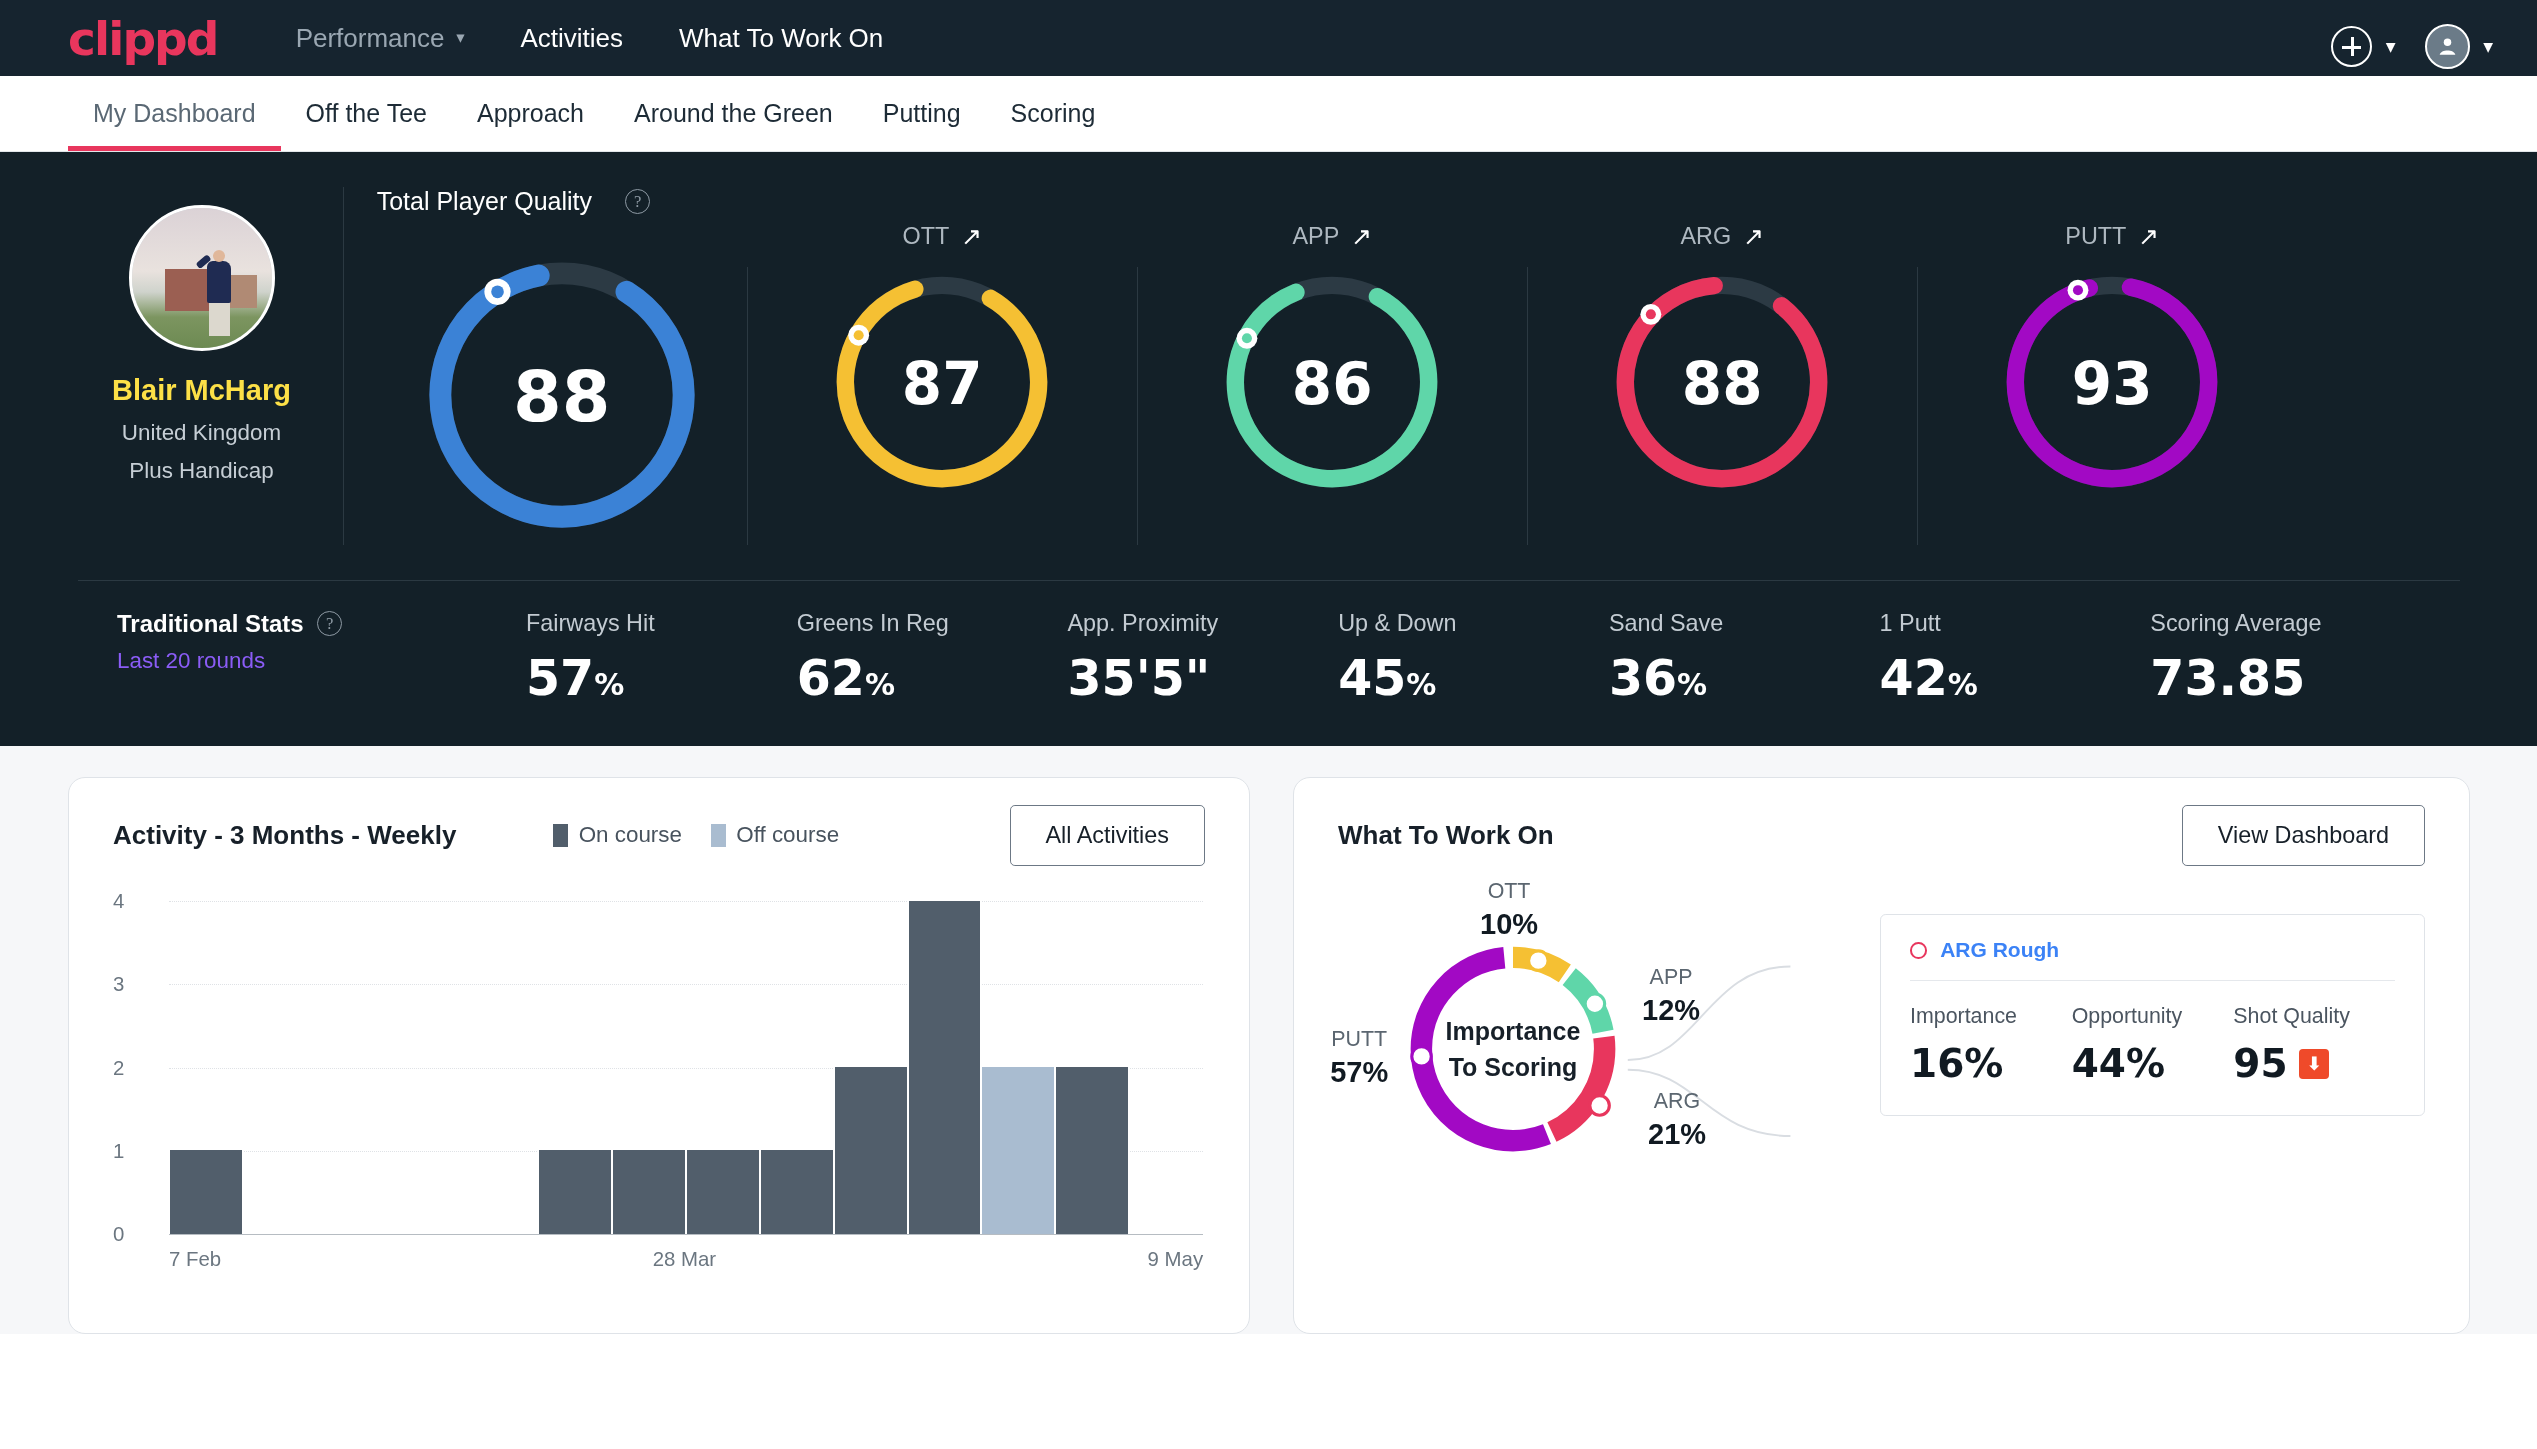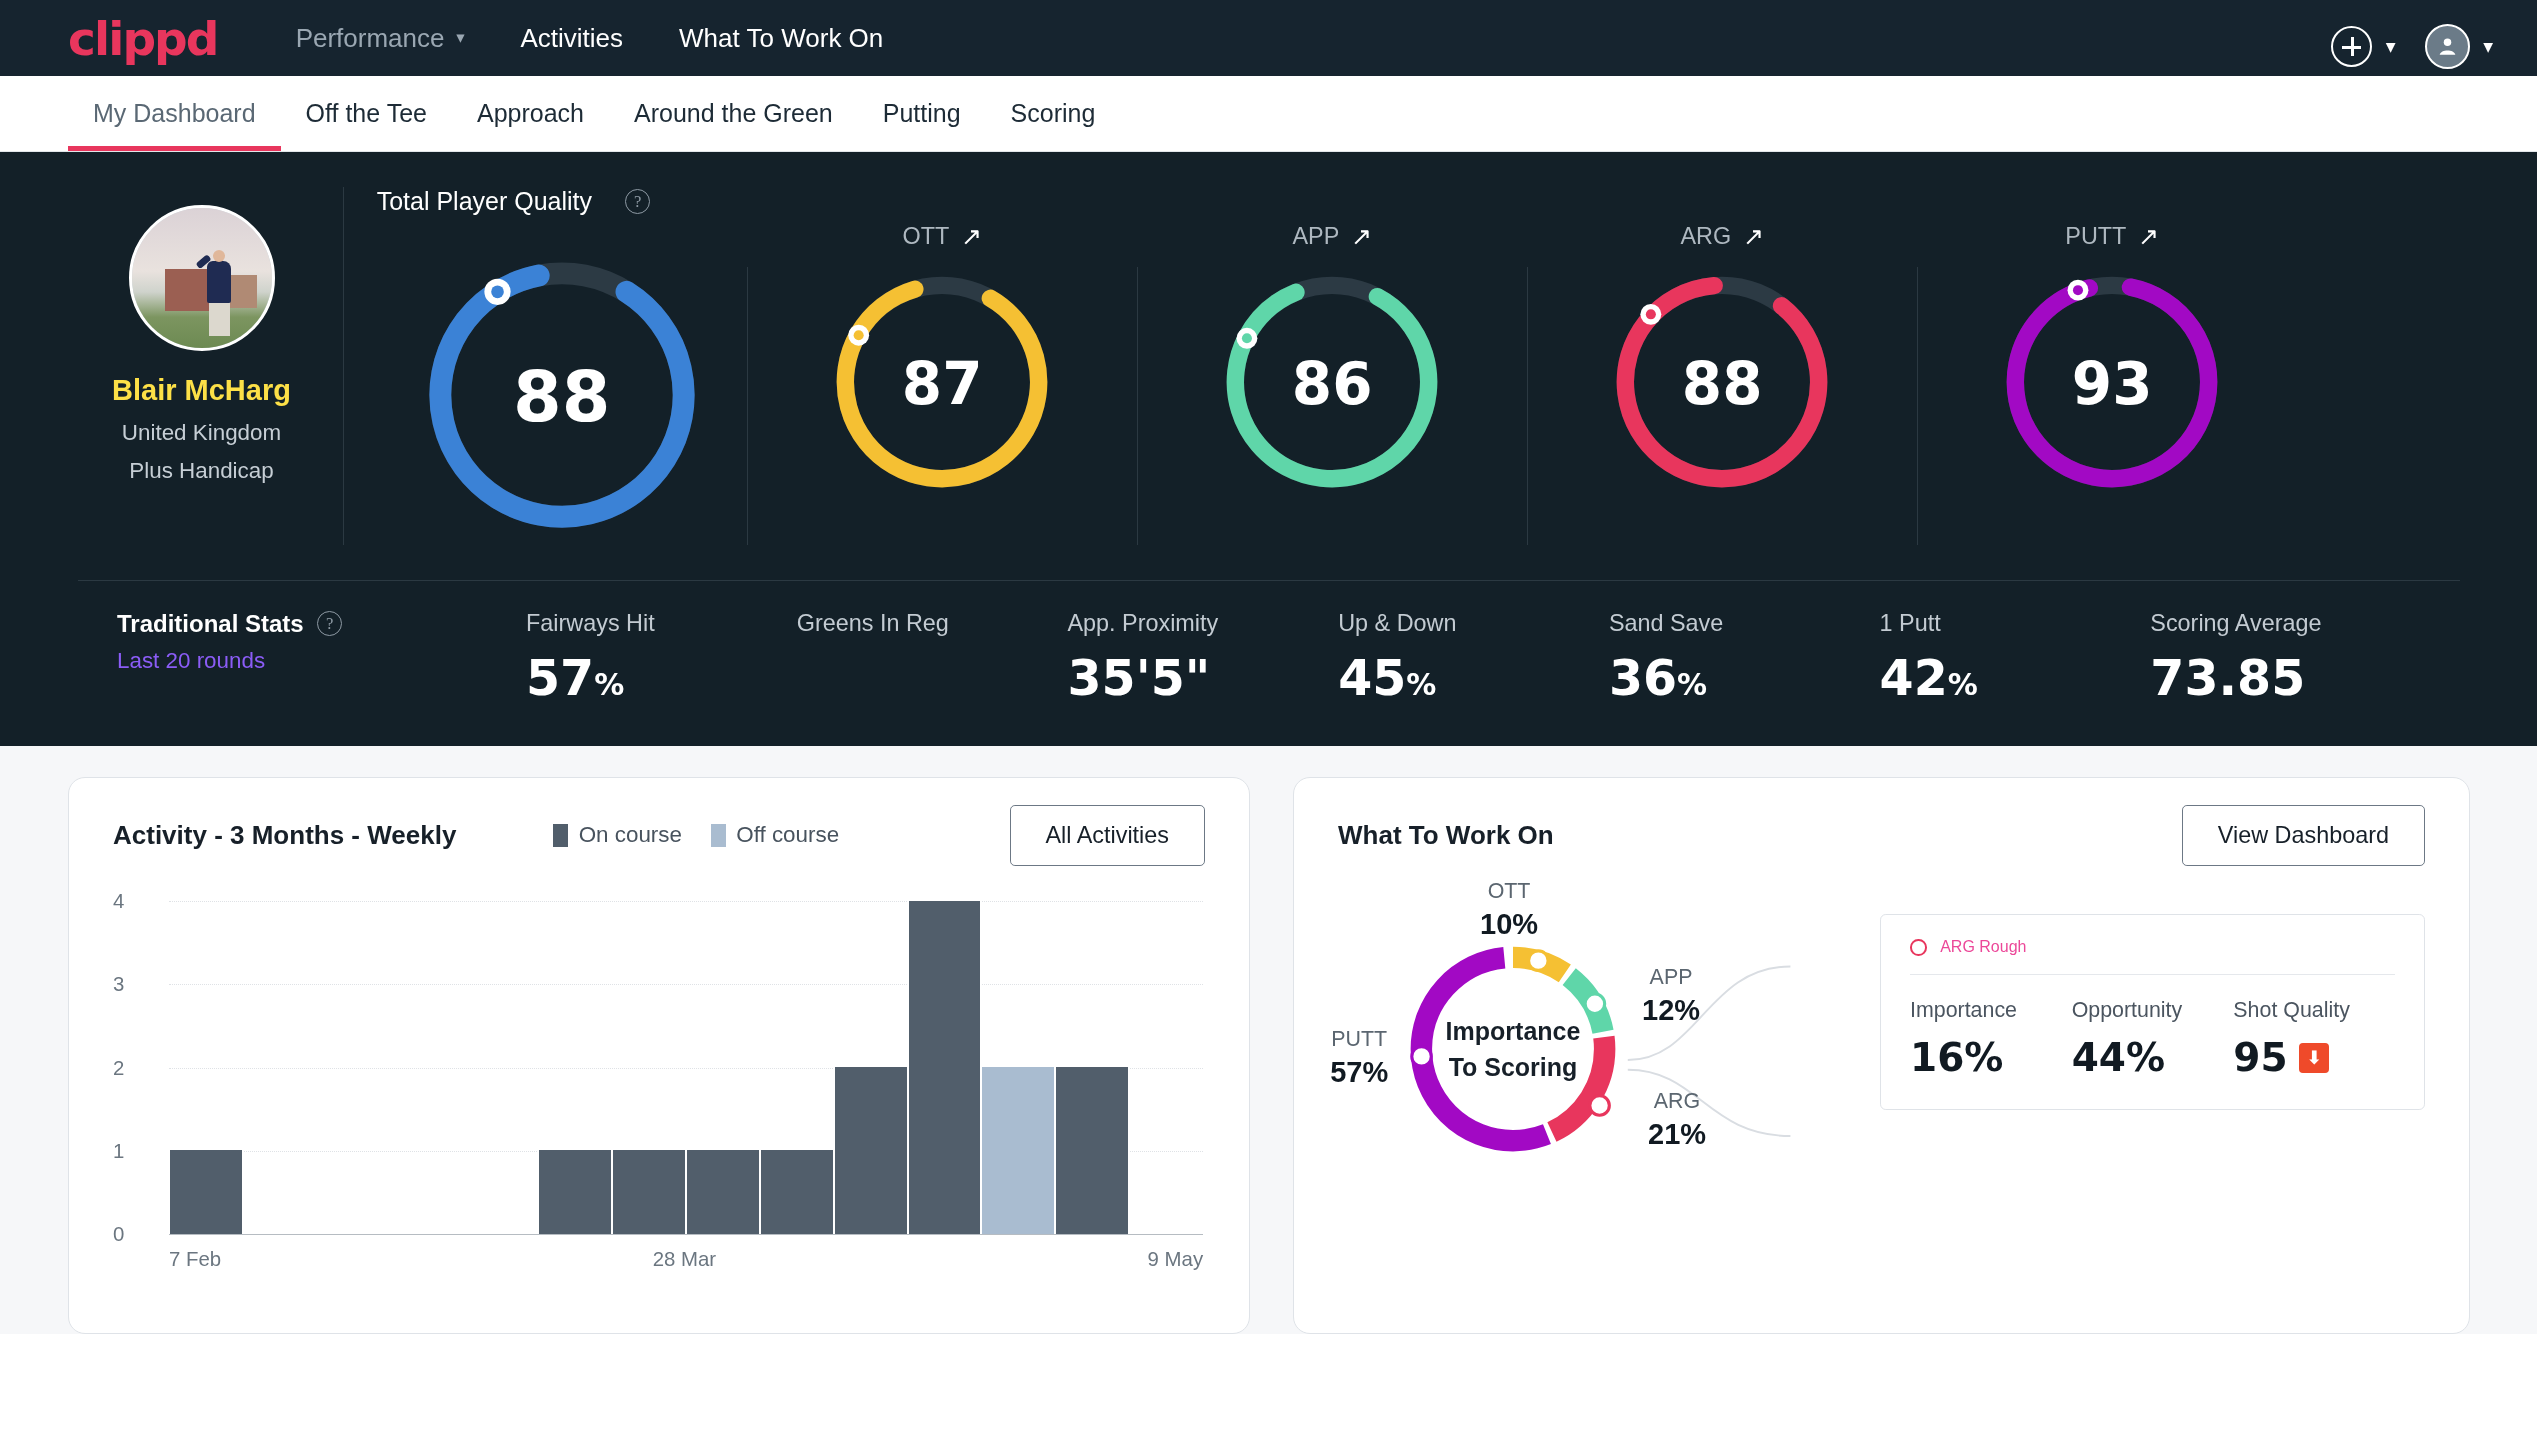--- a/index.html
+++ b/index.html
@@ -163,21 +163,21 @@
   .dlabel { position: absolute; text-align: center; }
   .dlabel .k { font-size: 21.4px; color:#5b6670; }
   .dlabel .v { font-size: 29px; font-weight: bold; color:#111a22; margin-top: 3.9px; }
   .detail-card {
     position:absolute; right: 0; top: 31px; width: 545px;
     border: 1px solid #dfe3e8; border-radius: 5.8px; padding: 23.4px 29px 29px 29px;
     background:#fff;
   }
   .detail-head { display:flex; align-items:center; gap: 13.6px; padding-bottom: 17.5px; border-bottom: 1px solid #e5e8ec; }
   .dot-ring { width: 16.6px; height: 16.6px; border-radius: 50%; border: 2.9px solid #e8365d; }
-  .detail-title { font-size: 16px; font-weight: normal; color:#ec4899; }
+  .detail-title { font-size: 21px; font-weight: bold; color:#3b82f6; }
   .metrics { display:flex; margin-top: 23.4px; }
   .metric { flex: 1; }
   .metric-k { font-size: 21.4px; color:#4b5560; margin-bottom: 11.7px; }
   .metric-v { font-size: 39px; font-weight: bold; color:#111a22; display:flex; align-items:center; gap: 11.7px; font-family:"DejaVu Sans", sans-serif;}
   .badge-down {
     width: 30px; height: 30px; background:#ef4a2a; border-radius: 3.9px;
     display:flex; align-items:center; justify-content:center; color:#fff; font-size: 18.5px;
   }
 </style>
 </head>
@@ -357,20 +357,21 @@
       </div>
       <div class="trad-sub">Last 20 rounds</div>
     </div>
     <div class="stats">
       <div class="stat">
         <div class="stat-name">Fairways Hit</div>
         <div class="stat-val"><span>57</span><span class="unit">%</span></div>
       </div>
       <div class="stat">
         <div class="stat-name">Greens In Reg</div>
+        <div class="stat-val"><span>62</span><span class="unit">%</span></div>
       </div>
       <div class="stat">
         <div class="stat-name">App. Proximity</div>
         <div class="stat-val"><span>35'5"</span><span class="unit"></span></div>
       </div>
       <div class="stat">
         <div class="stat-name">Up &amp; Down</div>
         <div class="stat-val"><span>45</span><span class="unit">%</span></div>
       </div>
       <div class="stat">

